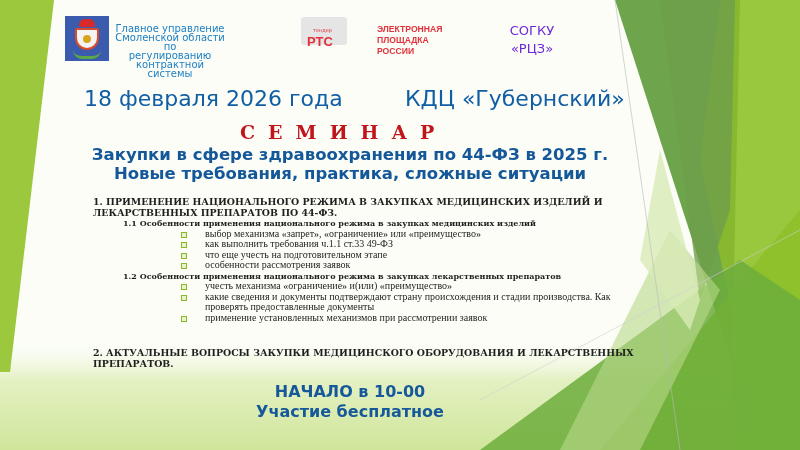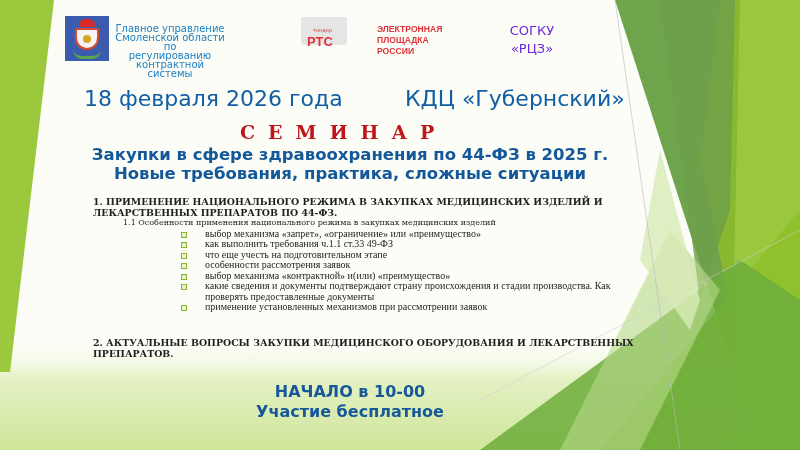--- a/index.html
+++ b/index.html
@@ -59,21 +59,21 @@
     position: absolute; left: 80px; top: 145px; width: 540px; text-align: center;
     color: #15589a; font-size: 16.5px; line-height: 19px; font-weight: bold;
     font-family: "DejaVu Sans", sans-serif;
   }
 
   .program {
     position: absolute; left: 93px; top: 196px; width: 560px;
     font-family: "DejaVu Serif", serif; color: #1f1f1f;
   }
   .sec-title { font-weight: bold; font-size: 9.4px; line-height: 11px; }
-  .sub-title { font-weight: normal; font-size: 8px; line-height: 10.5px; padding-left: 30px; }
+  .sub-title { font-weight: bold; font-size: 8px; line-height: 10.5px; padding-left: 30px; }
   .bullet-list { list-style: none; margin: 0; padding: 0; }
   .bullet-item { position: relative; padding-left: 112px; font-size: 10px; line-height: 10.5px; font-family: Liberation Serif, serif; }
   .bullet-item .bicon {
     position: absolute; left: 88px; top: 3px; width: 4px; height: 4px;
     border: 1px solid #8ab62e; background: #e8f3c9;
   }
   .sec2 { margin-top: 24px; }
 
   .start {
     position: absolute; left: 200px; top: 382px; width: 300px; text-align: center;
@@ -152,22 +152,25 @@
     <div>1. ПРИМЕНЕНИЕ НАЦИОНАЛЬНОГО РЕЖИМА В ЗАКУПКАХ МЕДИЦИНСКИХ ИЗДЕЛИЙ И</div>
     <div>ЛЕКАРСТВЕННЫХ ПРЕПАРАТОВ ПО 44-ФЗ.</div>
   </div>
   <div class="sub-title">1.1 Особенности применения национального режима в закупках медицинских изделий</div>
   <ul class="bullet-list">
     <li class="bullet-item"><span class="bicon"></span><span>выбор механизма «запрет», «ограничение» или «преимущество»</span></li>
     <li class="bullet-item"><span class="bicon"></span><span>как выполнить требования ч.1.1 ст.33 49-ФЗ</span></li>
     <li class="bullet-item"><span class="bicon"></span><span>что еще учесть на подготовительном этапе</span></li>
     <li class="bullet-item"><span class="bicon"></span><span>особенности рассмотрения заявок</span></li>
   </ul>
+  <div class="sub-title" style="position:relative">
+    <span>1.2 Особенности применения национального режима в закупках лекарственных препаратов</span>
+  </div>
   <ul class="bullet-list">
-    <li class="bullet-item"><span class="bicon"></span><span>выбор механизма «контрактной» и(или) «преимущество»</span></li>
+    <li class="bullet-item"><span class="bicon"></span><span>учесть механизма «ограничение» и(или) «преимущество»</span></li>
     <li class="bullet-item"><span class="bicon"></span><span>какие сведения и документы подтверждают страну происхождения и стадии производства. Как проверять предоставленные документы</span></li>
     <li class="bullet-item"><span class="bicon"></span><span>применение установленных механизмов при рассмотрении заявок</span></li>
   </ul>
   <div class="sec-title sec2">
     <div>2. АКТУАЛЬНЫЕ ВОПРОСЫ ЗАКУПКИ МЕДИЦИНСКОГО ОБОРУДОВАНИЯ И ЛЕКАРСТВЕННЫХ</div>
     <div>ПРЕПАРАТОВ.</div>
   </div>
 </div>
 
 <div class="start">

